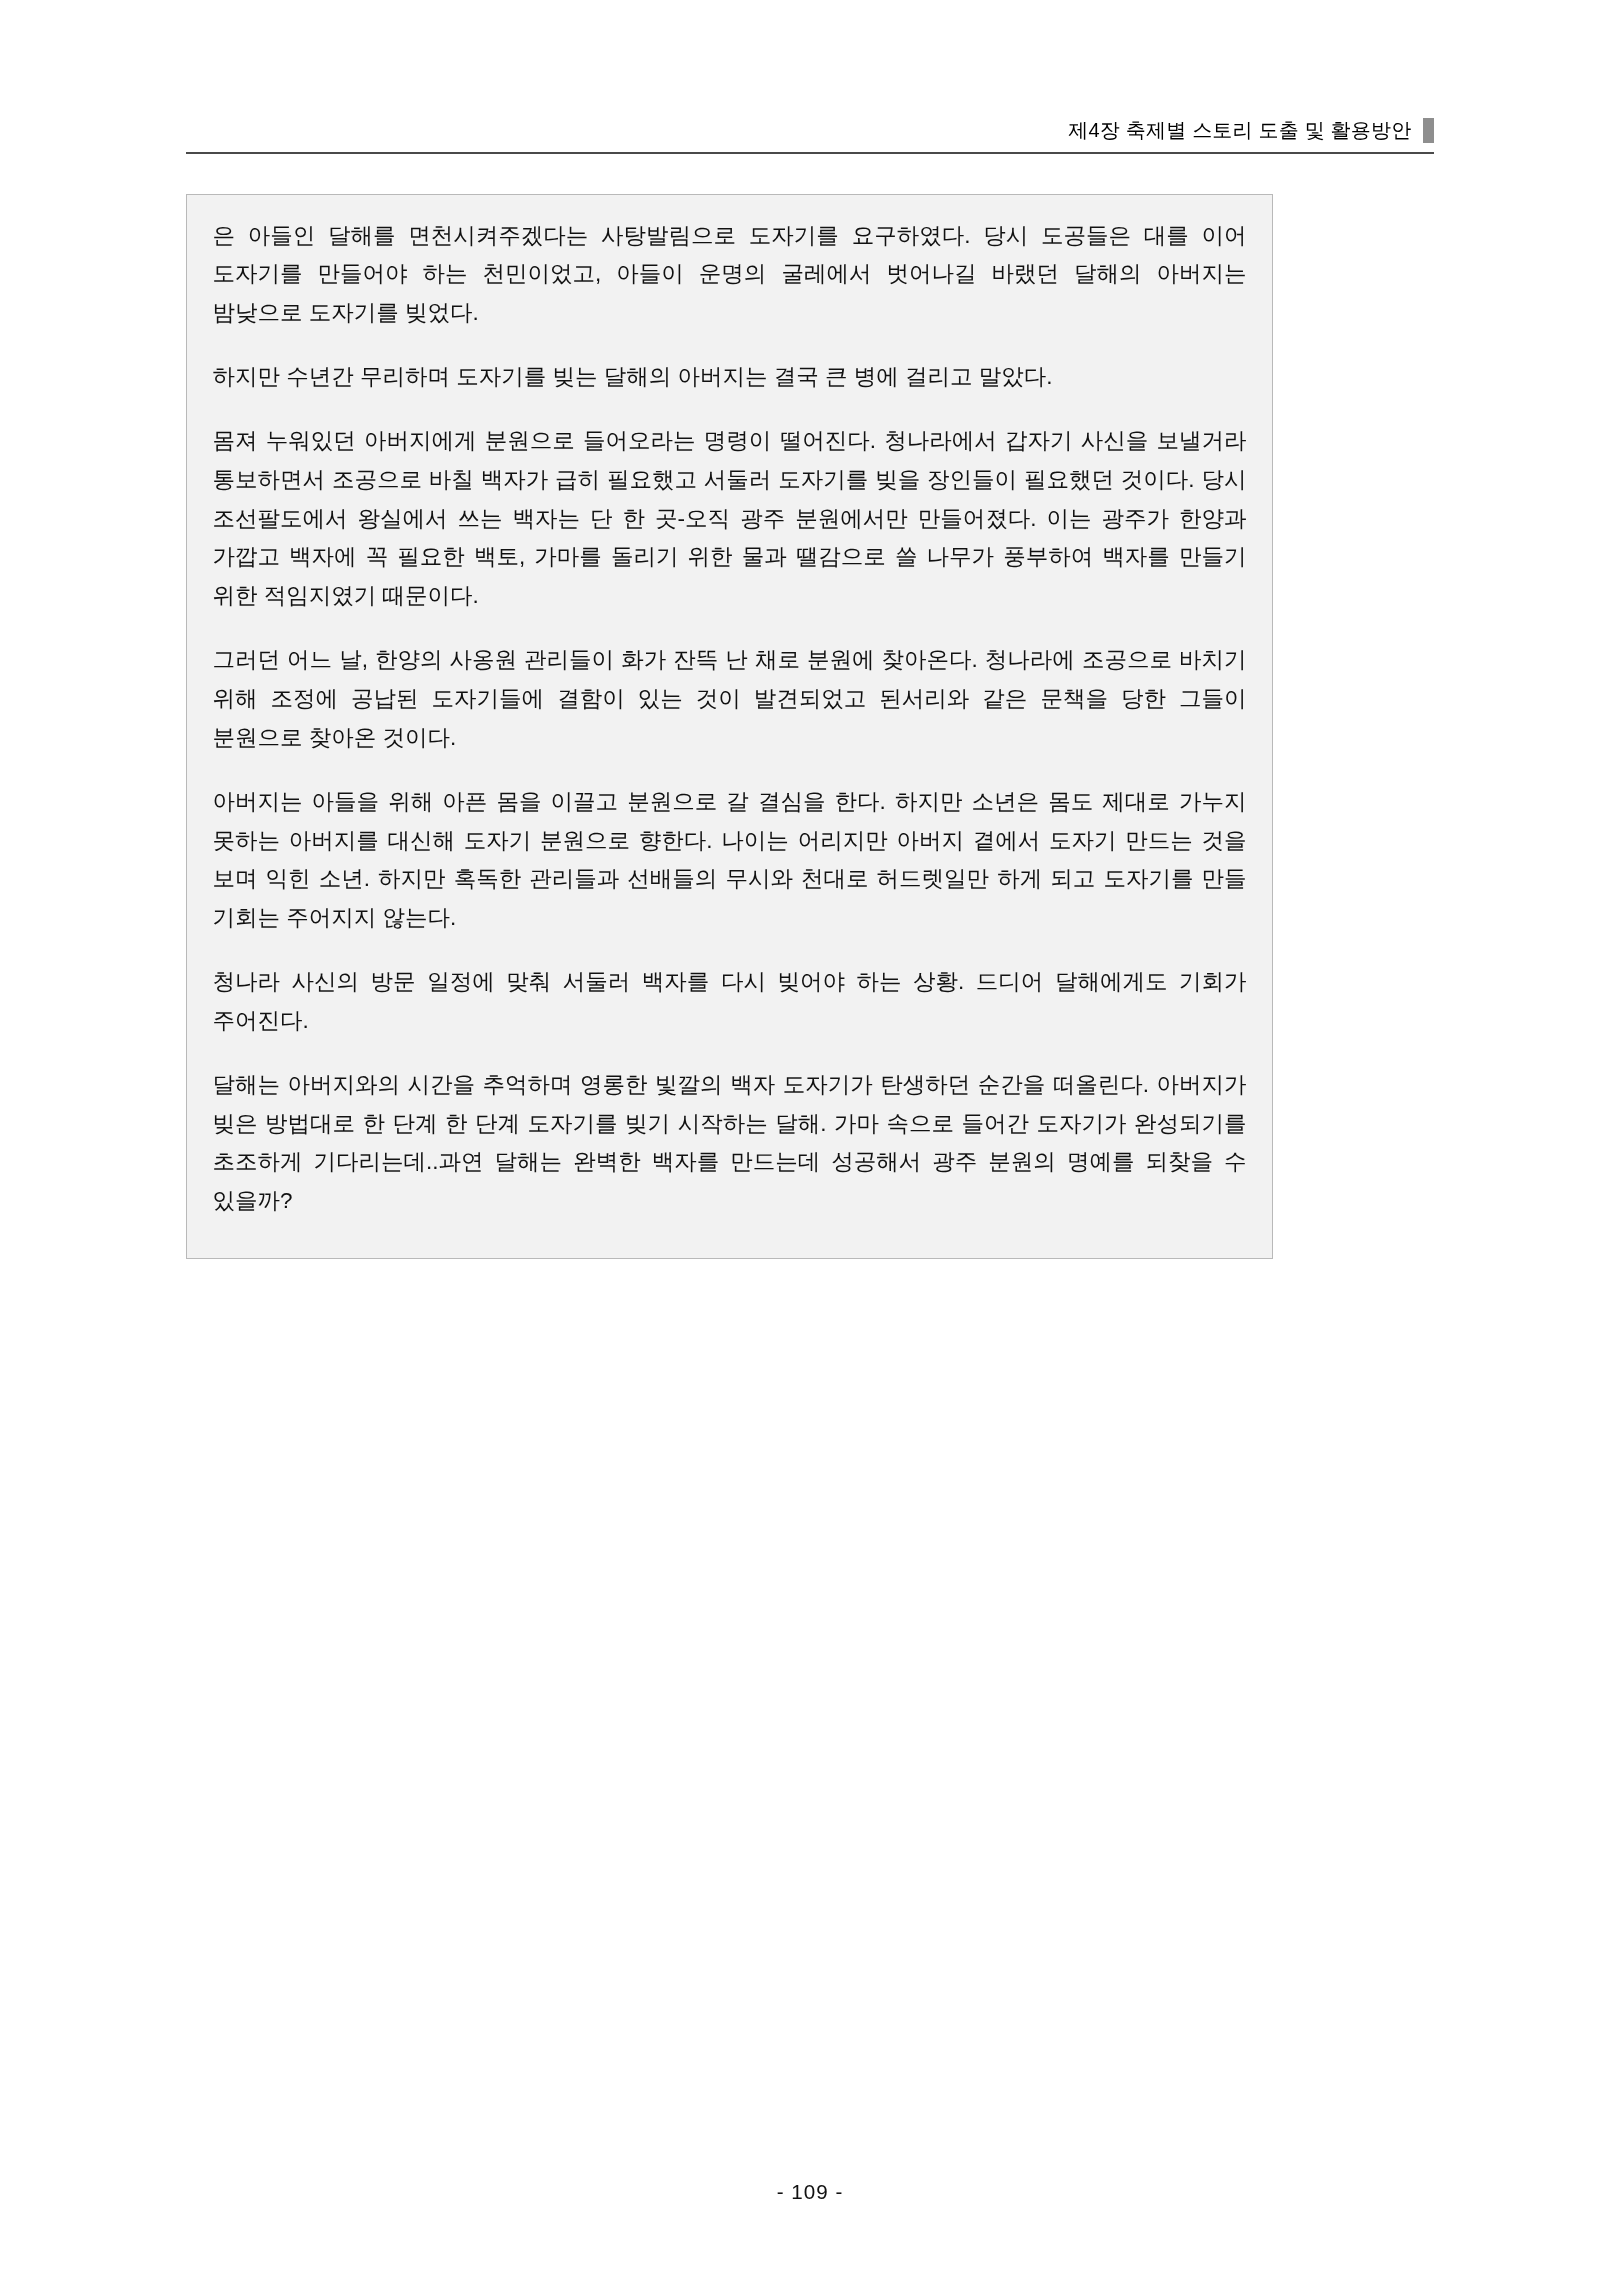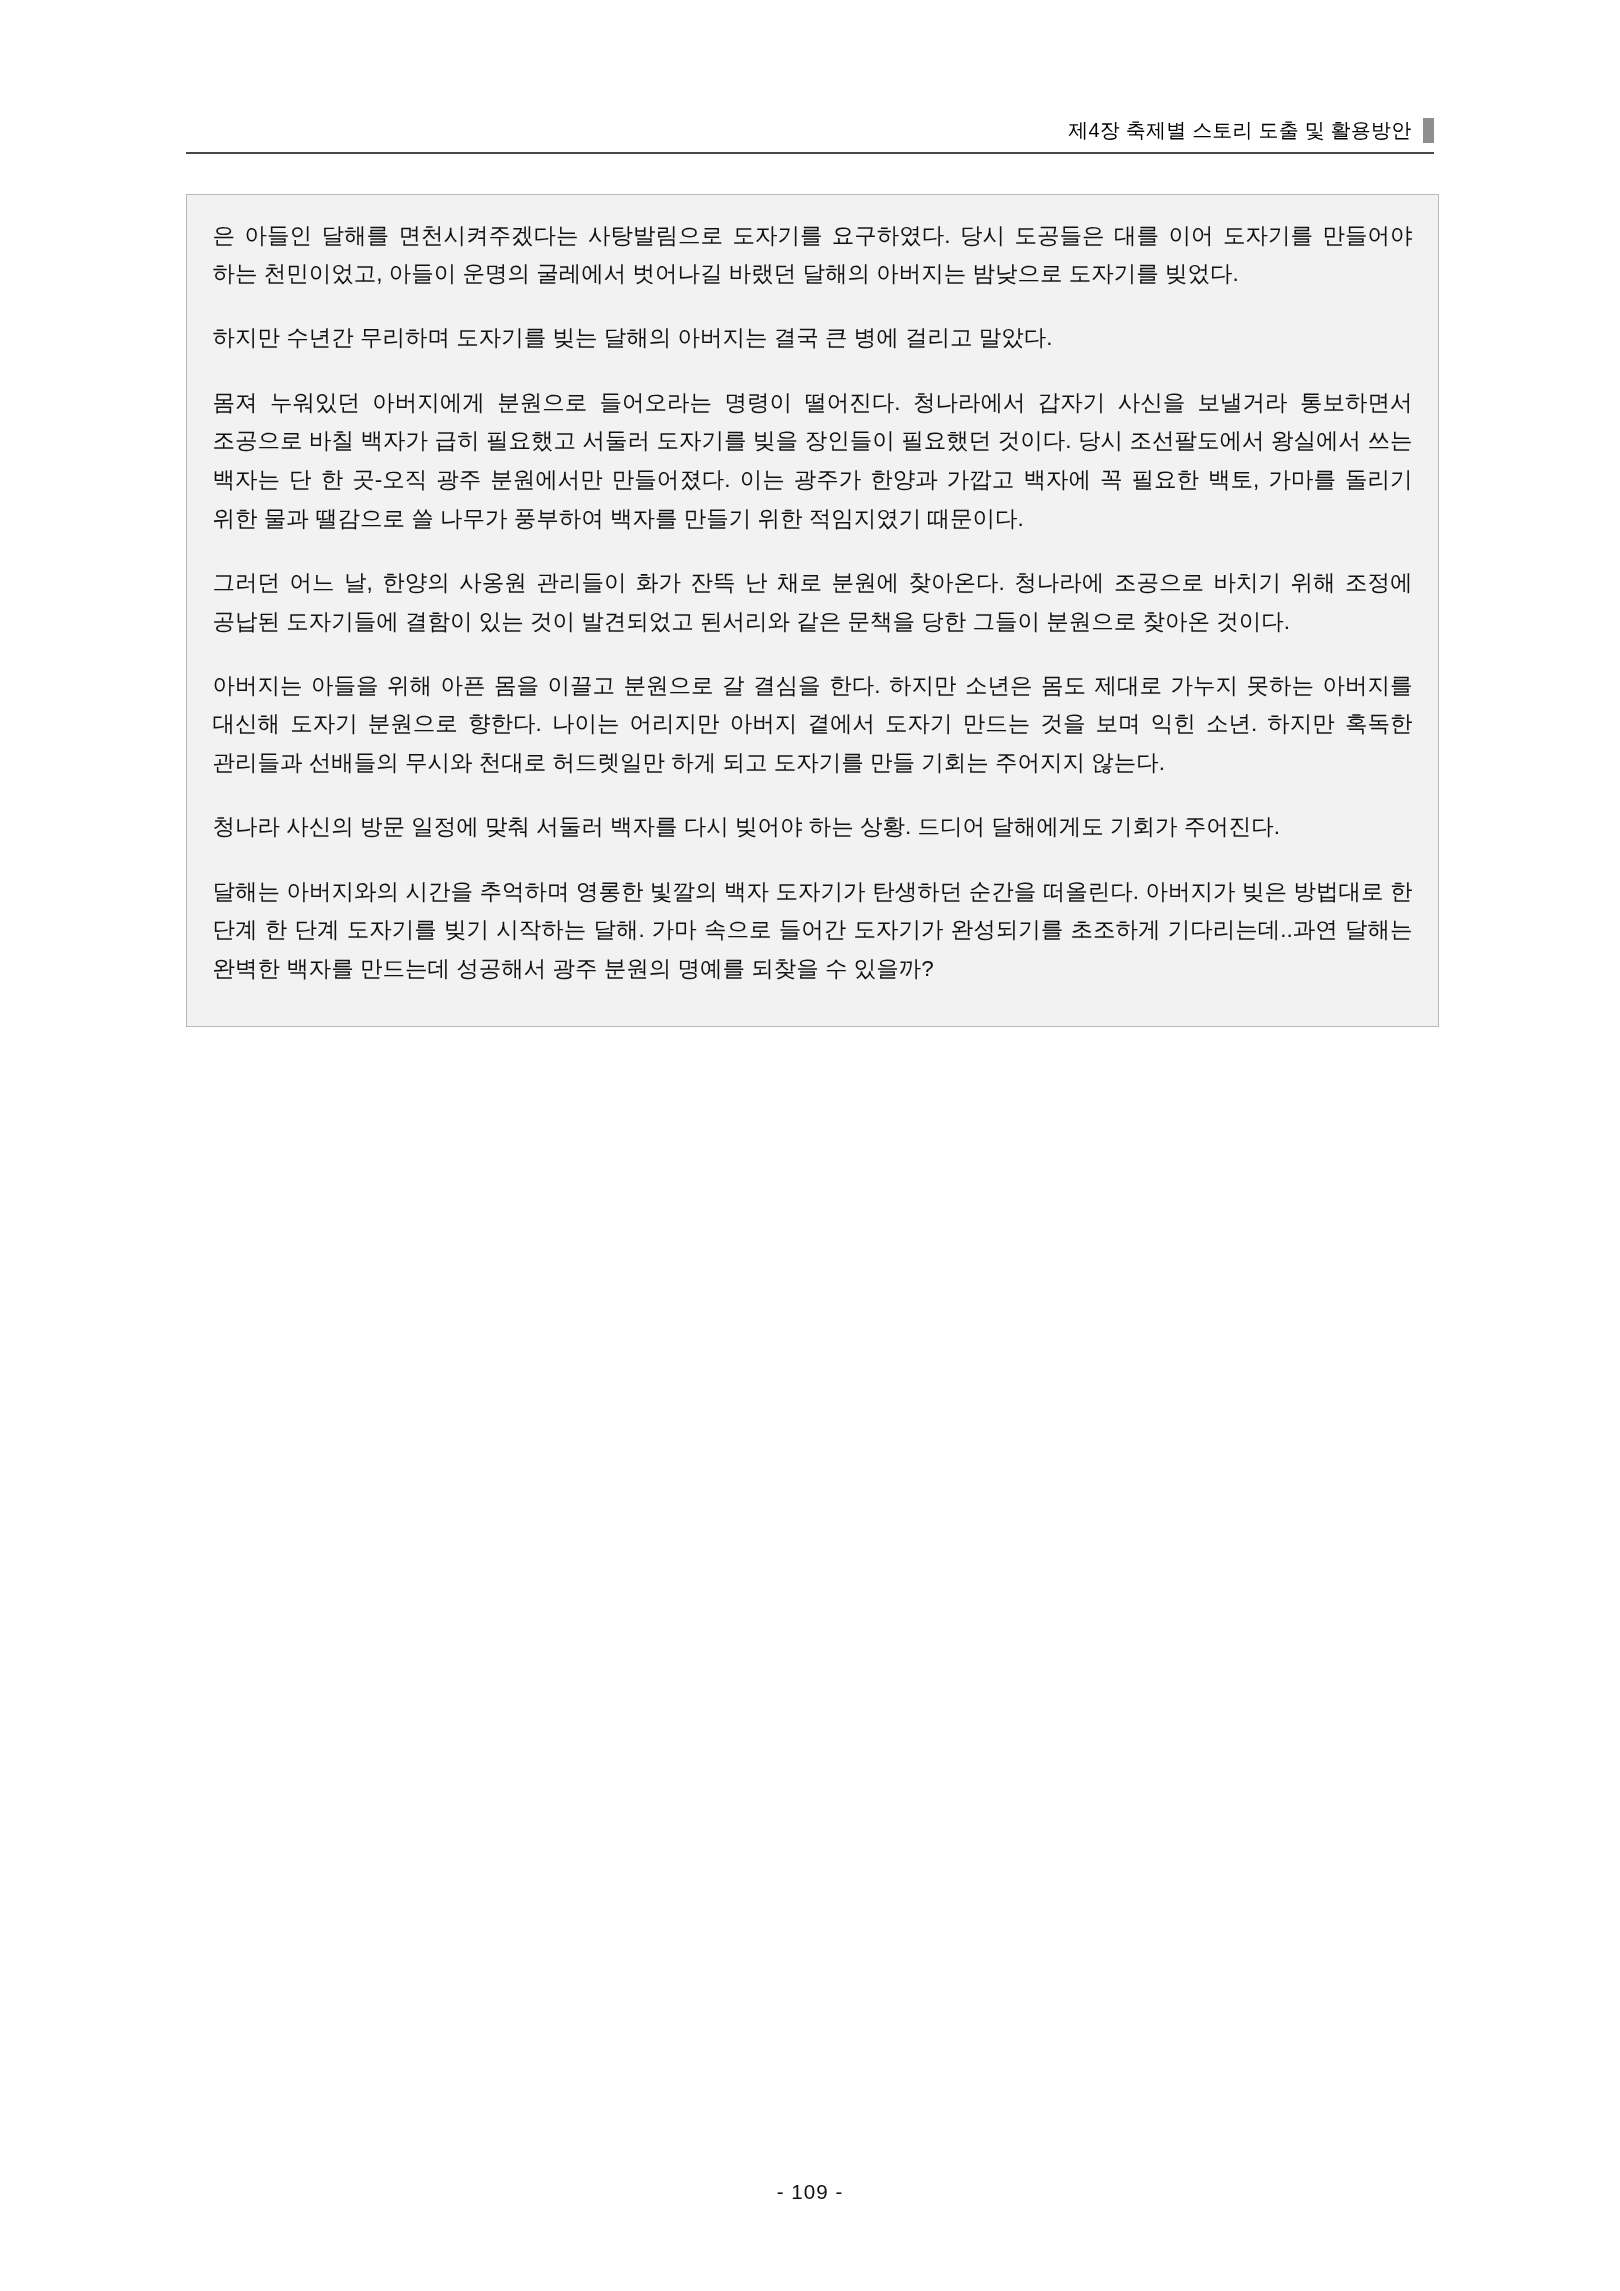--- a/index.html
+++ b/index.html
@@ -54,21 +54,21 @@
     height: 2.2px;
     background: #4a4a4a;
     width: 100%;
   }
 
   
   .content {
     position: absolute;
     top: 194px;
     left: 186px;
-    width: 1253px;
+    width: 1087px;
     border: 1.2px solid #b9b9b9;
     background: #f2f2f2;
     padding: 21.6px 25.5px 25.5px 25.5px;
     box-sizing: border-box;
   }
   .para {
     font-size: 22.5px;
     line-height: 1.72;
     text-align: justify;
     text-justify: inter-character;

